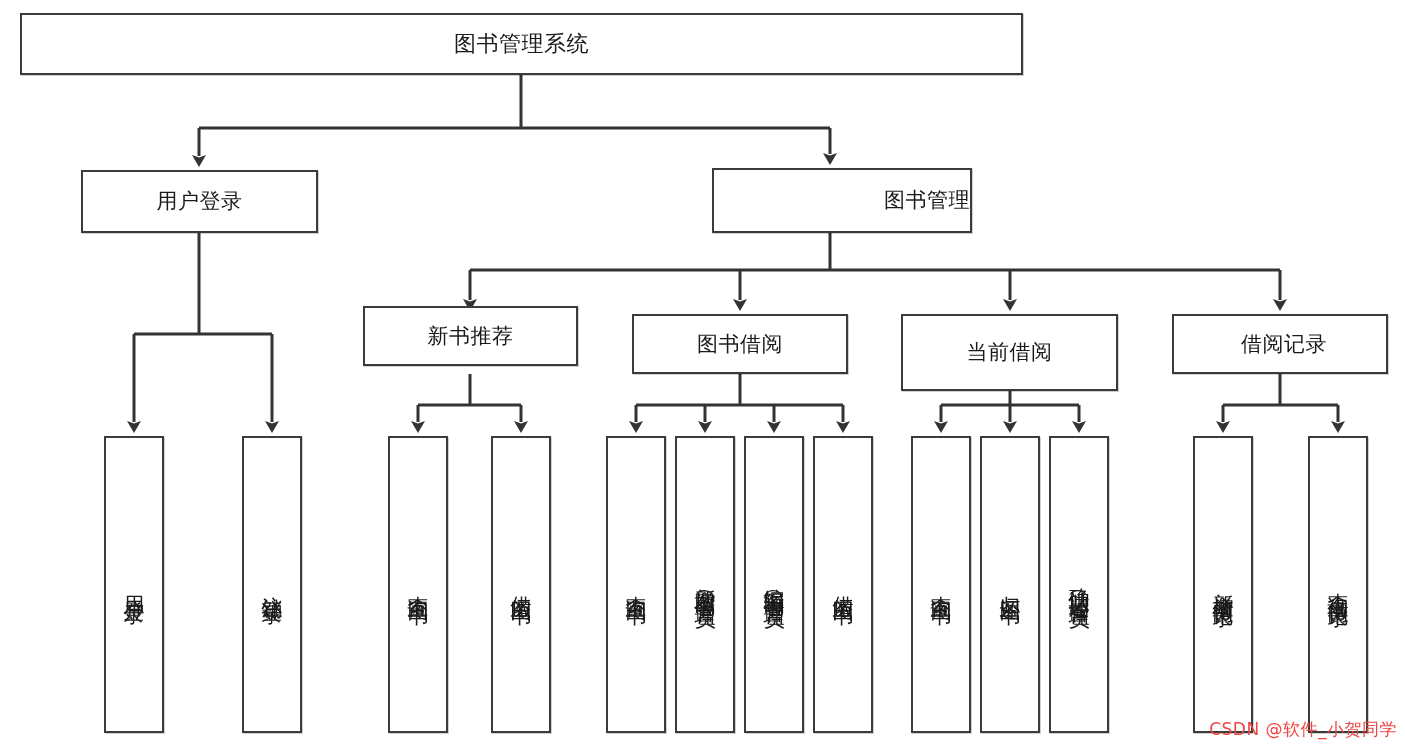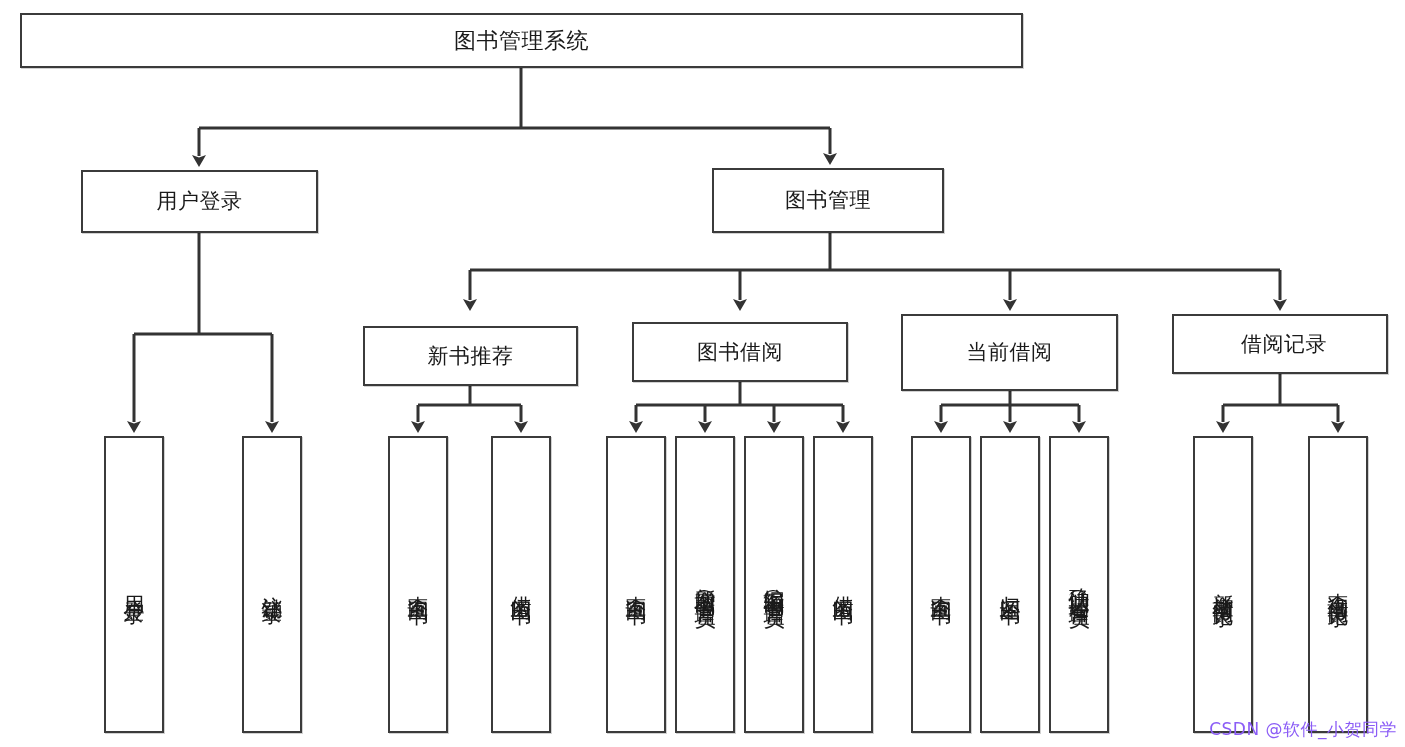--- a/index.html
+++ b/index.html
@@ -63,21 +63,21 @@
     line-height: 1.15;
     letter-spacing: 3px;
     text-align: center;
     max-height: 100%;
   }
   #watermark {
     position: absolute;
     right: 8px;
     bottom: 6px;
     font-size: 17px;
-    color: #8b5cf6;
+    color: #ef4444;
     letter-spacing: 0.5px;
     white-space: nowrap;
     font-family: "DejaVu Sans", "Liberation Sans", sans-serif;
   }
 </style>
 </head>
 <body>
 
 <div id="canvas">
 
@@ -124,37 +124,37 @@
       <path d="M1010,405 L1010,422" marker-end="url(#arrow)"></path>
       <path d="M1079,405 L1079,422" marker-end="url(#arrow)"></path>
 
       <path d="M1280,374 L1280,405"></path>
       <path d="M1223,405 L1338,405"></path>
       <path d="M1223,405 L1223,422" marker-end="url(#arrow)"></path>
       <path d="M1338,405 L1338,422" marker-end="url(#arrow)"></path>
     </g>
   </svg>
 
-  <div class="node horiz root" style="left:20px; top:13px; width:1003px; height:55px;">
+  <div class="node horiz root" style="left:20px; top:13px; width:1003px; height:62px;">
     <span class="txt">图书管理系统</span>
   </div>
 
   <div class="node horiz" style="left:81px; top:170px; width:237px; height:63px;">
     <span class="txt">用户登录</span>
   </div>
 
-  <div class="node horiz" style="left:712px; top:168px; width:232px; height:65px;">
+  <div class="node horiz" style="left:712px; top:168px; width:260px; height:65px;justify-content:flex-end;">
     <span class="txt">图书管理</span>
   </div>
 
-  <div class="node horiz" style="left:363px; top:326px; width:215px; height:60px;">
+  <div class="node horiz" style="left:363px; top:306px; width:215px; height:60px;">
     <span class="txt">新书推荐</span>
   </div>
 
-  <div class="node horiz" style="left:632px; top:314px; width:216px; height:60px;margin-top:8px;">
+  <div class="node horiz" style="left:632px; top:314px; width:216px; height:60px;">
     <span class="txt">图书借阅</span>
   </div>
 
   <div class="node horiz" style="left:901px; top:314px; width:217px; height:77px;">
     <span class="txt">当前借阅</span>
   </div>
 
   <div class="node horiz" style="left:1172px; top:314px; width:216px; height:60px;padding-left:8px;">
     <span class="txt">借阅记录</span>
   </div>

